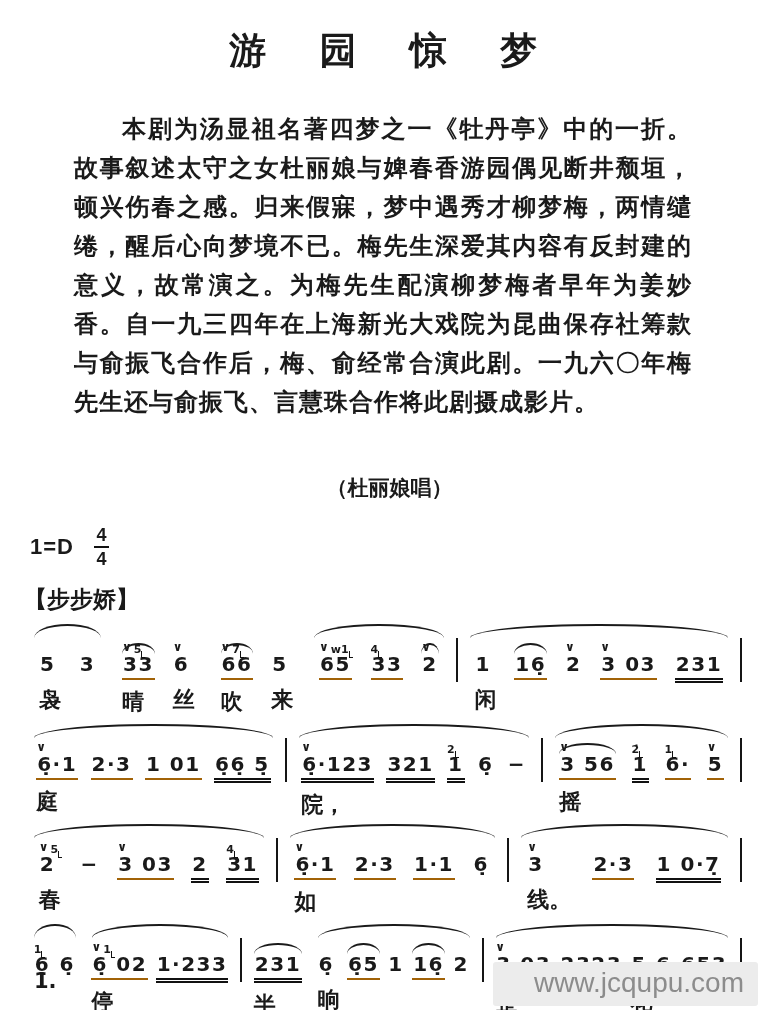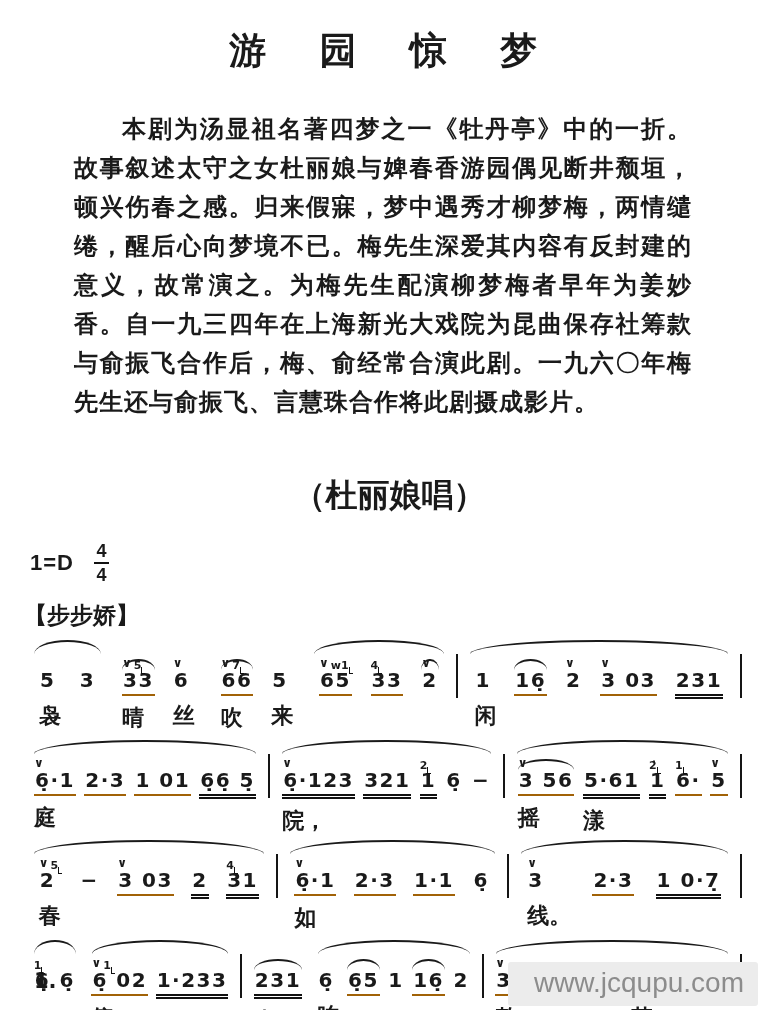--- a/index.html
+++ b/index.html
@@ -8,21 +8,21 @@
     font-family:"Liberation Serif","DejaVu Serif",serif;color:#1a1a1a;
   }
   .title{
     text-align:center;margin:26px 0 0 0;font-size:37px;font-weight:700;
     letter-spacing:22px;text-indent:22px;
   }
   .intro{
     margin:34px 74px 4px 74px;font-size:24px;line-height:39px;font-weight:700;
     text-align:justify;text-indent:2em;letter-spacing:1px;
   }
-  .singer{text-align:center;margin-top:52px;font-size:32px;font-weight:700;margin-left:13px;}
+  .singer{text-align:center;margin-top:52px;font-size:21px;font-weight:700;margin-left:13px;}
   .keyrow{
     display:flex;align-items:center;margin:24px 12px 0 30px;
     font-family:"Liberation Sans","DejaVu Sans",sans-serif;font-weight:700;
   }
   .keysig{font-size:22px;letter-spacing:1px;}
   .ts{display:inline-flex;flex-direction:column;align-items:center;margin-left:20px;font-size:18px;line-height:1;}
   .ts .tsline{width:15px;height:2px;background:#111;margin:2px 0;}
   .tune{margin:16px 4px 8px 24px;font-size:23px;font-weight:700;}
   
   #score-lines{padding:0 20px 0 26px;}
@@ -60,21 +60,21 @@
   }
   .bar{width:2px;background:#151515;height:44px;margin:15px 4px 0 4px;flex:0 0 auto;}
   
   .pagenum{
     position:absolute;left:34px;bottom:18px;
     font:700 21px/1 "DejaVu Sans",sans-serif;
   }
   .watermark{
     position:absolute;right:8px;bottom:4px;
     font:400 28px/1.3 "Liberation Sans","DejaVu Sans",sans-serif;
-    color:#8c8c8c;background:#ececec;padding:3px 14px 5px 26px;border-radius:3px;
+    color:#8c8c8c;background:#ececec;padding:3px 14px 5px 41px;border-radius:3px;
   }
 </style>
 </head>
 <body>
 
 <h1 class="title">游 园 惊 梦</h1>
 
 <p class="intro">本剧为汤显祖名著四梦之一《牡丹亭》中的一折。故事叙述太守之女杜丽娘与婢春香游园偶见断井颓垣，顿兴伤春之感。归来假寐，梦中遇秀才柳梦梅，两情缱绻，醒后心向梦境不已。梅先生深爱其内容有反封建的意义，故常演之。为梅先生配演柳梦梅者早年为姜妙香。自一九三四年在上海新光大戏院为昆曲保存社筹款与俞振飞合作后，梅、俞经常合演此剧。一九六〇年梅先生还与俞振飞、言慧珠合作将此剧摄成影片。</p>
 
 <div class="singer">（杜丽娘唱）</div>
@@ -314,27 +314,20 @@
           <div class="marks">
             <i class="tarc"></i>
             <b class="vmark">∨</b>
           </div>
           <div class="noterow">
             <span class="txt u1">3 56</span>
           </div>
           <div class="lyr">摇</div>
         </div>
         <div class="tok">
-          <div class="marks"></div>
-          <div class="noterow">
-            <span class="txt u2">5·61</span>
-          </div>
-          <div class="lyr">漾</div>
-        </div>
-        <div class="tok">
           <div class="marks">
             <b class="orn">2̇</b>
           </div>
           <div class="noterow">
             <span class="txt u2">1</span>
           </div>
           <div class="lyr"></div>
         </div>
         <div class="tok">
           <div class="marks">

